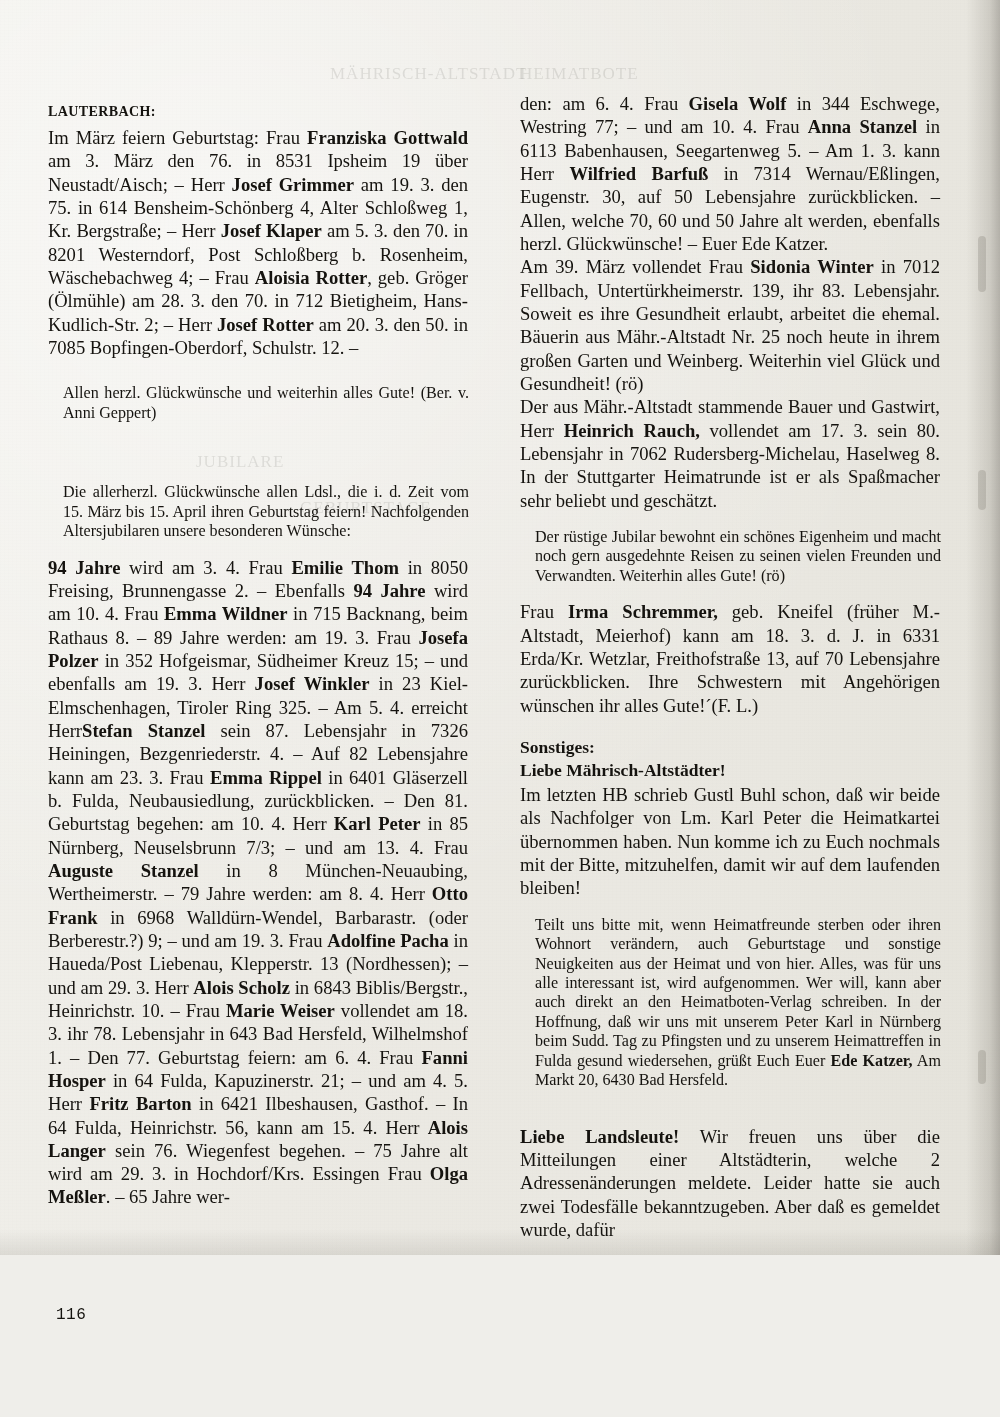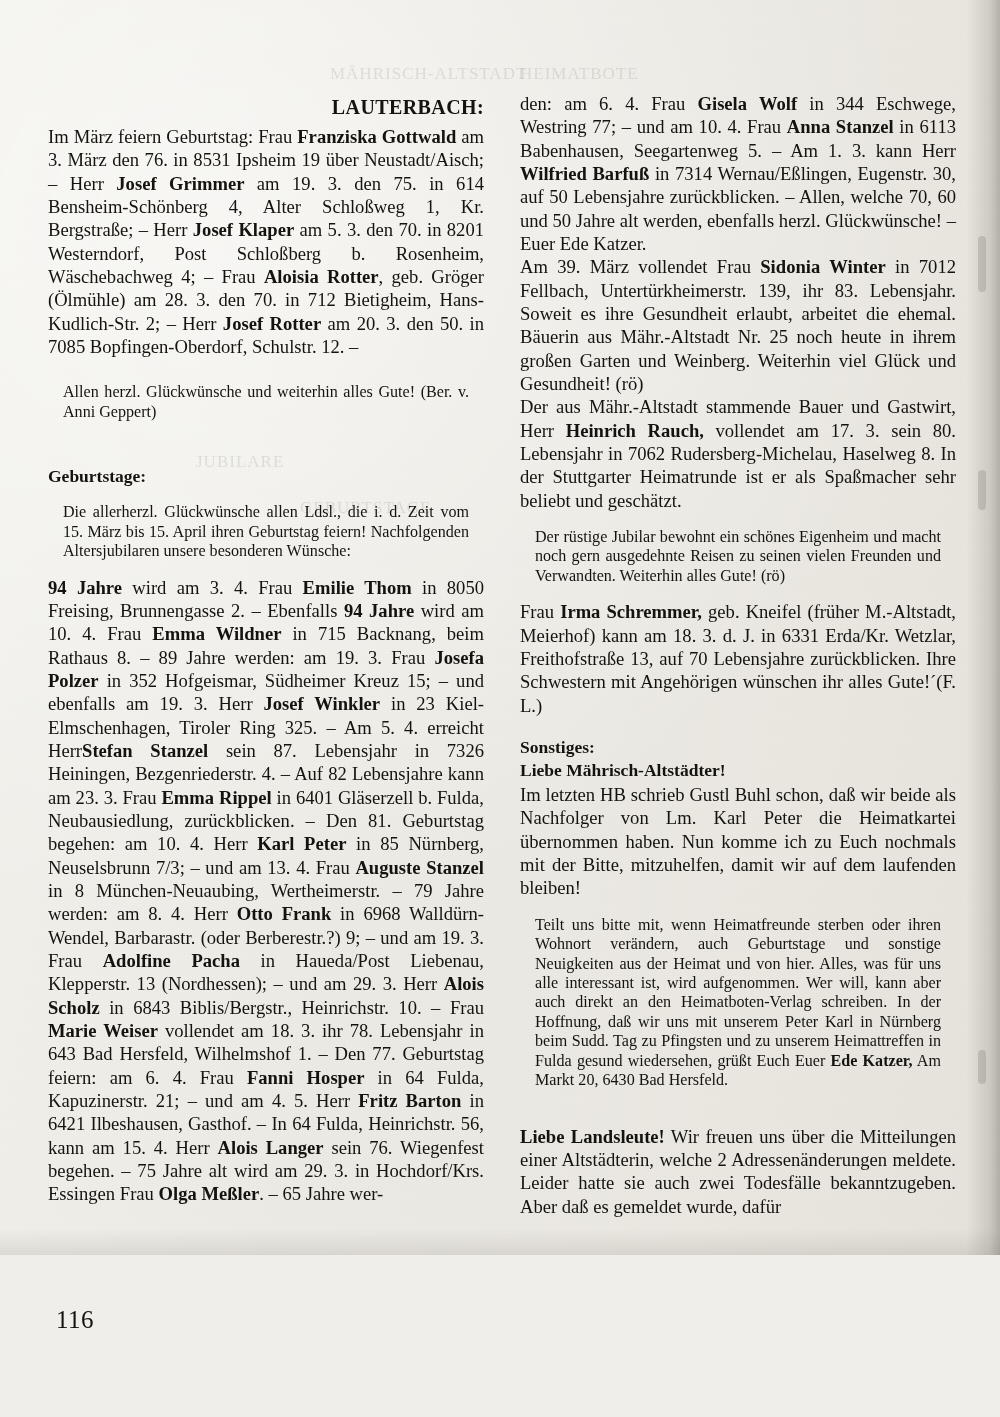--- a/index.html
+++ b/index.html
@@ -52,56 +52,55 @@
     width: 908px;
     display: flex;
     gap: 36px;
   }
   .col {
     width: 436px;
   }
 
   .sec-head {
     font-weight: bold;
-    font-size: 20px;
+    font-size: 14px;
     letter-spacing: .4px;
-    margin: 4px 0 6px 0;
+    margin: 12px 0 6px 0;
     font-family: "Liberation Serif", serif;
-    text-align: right;
   }
   .sub-head {
     font-weight: bold;
     font-size: 17.5px;
     margin: 0 0 2px 0;
   }
   p.body {
     font-size: 18.6px;
     line-height: 1.255;
-    margin: 0 0 0 0;
+    margin: 0 16px 0 0;
     text-align: justify;
     text-justify: inter-word;
     hyphens: none;
   }
   p.small {
     font-size: 16.1px;
     line-height: 1.21;
     margin: 15px;
     text-align: justify;
   }
   .gap-s { height: 9px; }
   .gap-m { height: 20px; }
   .gap-l { height: 30px; }
   b { font-weight: bold; }
 
   .page-num {
     position: absolute;
     left: 56px;
     top: 1306px;
-    font-size: 25px;
-    font-family: Liberation Serif, serif;
+    font-size: 16px;
+    font-family: Liberation Mono, monospace;
     letter-spacing: .5px;
     text-align: right;
   }
   .ghost {
     position: absolute;
     color: rgba(60,56,50,0.12);
     font-size: 17px;
     letter-spacing: 1px;
     pointer-events: none;
     user-select: none;
@@ -143,21 +142,20 @@
       <div>
         <div class="sec-head">LAUTERBACH:</div>
         <p class="body"><span>Im März feiern Geburtstag: Frau </span><b>Franziska Gottwald</b><span> am 3. März den 76. in 8531 Ipsheim 19 über Neustadt/Aisch; – Herr </span><b>Josef Grimmer</b><span> am 19. 3. den 75. in 614 Bensheim-Schönberg 4, Alter Schloßweg 1, Kr. Bergstraße; – Herr </span><b>Josef Klaper</b><span> am 5. 3. den 70. in 8201 Westerndorf, Post Schloßberg b. Rosenheim, Wäschebachweg 4; – Frau </span><b>Aloisia Rotter</b><span>, geb. Gröger (Ölmühle) am 28. 3. den 70. in 712 Bietigheim, Hans-Kudlich-Str. 2; – Herr </span><b>Josef Rotter</b><span> am 20. 3. den 50. in 7085 Bopfingen-Oberdorf, Schulstr. 12. –</span></p>
         <div class="gap-s"></div>
         <p class="small"><span>Allen herzl. Glückwünsche und weiterhin alles Gute! (Ber. v. Anni Geppert)</span></p>
       </div>
 
       <div class="gap-l"></div>
 
       <div>
-        <div class="sub-head">Geburtstage:</div>
         <p class="small"><span>Die allerherzl. Glückwünsche allen Ldsl., die i. d. Zeit vom 15. März bis 15. April ihren Geburtstag feiern! Nachfolgenden Altersjubilaren unsere besonderen Wünsche:</span></p>
         <p class="body"><b>94 Jahre</b><span> wird am 3. 4. Frau </span><b>Emilie Thom</b><span> in 8050 Freising, Brunnengasse 2. – Ebenfalls </span><b>94 Jahre</b><span> wird am 10. 4. Frau </span><b>Emma Wildner</b><span> in 715 Backnang, beim Rathaus 8. – 89 Jahre werden: am 19. 3. Frau </span><b>Josefa Polzer</b><span> in 352 Hofgeismar, Südheimer Kreuz 15; – und ebenfalls am 19. 3. Herr </span><b>Josef Winkler</b><span> in 23 Kiel-Elmschenhagen, Tiroler Ring 325. – Am 5. 4. erreicht Herr</span><b>Stefan Stanzel</b><span> sein 87. Lebensjahr in 7326 Heiningen, Bezgenriederstr. 4. – Auf 82 Lebensjahre kann am 23. 3. Frau </span><b>Emma Rippel</b><span> in 6401 Gläserzell b. Fulda, Neubausiedlung, zurückblicken. – Den 81. Geburtstag begehen: am 10. 4. Herr </span><b>Karl Peter</b><span> in 85 Nürnberg, Neuselsbrunn 7/3; – und am 13. 4. Frau </span><b>Auguste Stanzel</b><span> in 8 München-Neuaubing, Wertheimerstr. – 79 Jahre werden: am 8. 4. Herr </span><b>Otto Frank</b><span> in 6968 Walldürn-Wendel, Barbarastr. (oder Berberestr.?) 9; – und am 19. 3. Frau </span><b>Adolfine Pacha</b><span> in Haueda/Post Liebenau, Klepperstr. 13 (Nordhessen); – und am 29. 3. Herr </span><b>Alois Scholz</b><span> in 6843 Biblis/Bergstr., Heinrichstr. 10. – Frau </span><b>Marie Weiser</b><span> vollendet am 18. 3. ihr 78. Lebensjahr in 643 Bad Hersfeld, Wilhelmshof 1. – Den 77. Geburtstag feiern: am 6. 4. Frau </span><b>Fanni Hosper</b><span> in 64 Fulda, Kapuzinerstr. 21; – und am 4. 5. Herr </span><b>Fritz Barton</b><span> in 6421 Ilbeshausen, Gasthof. – In 64 Fulda, Heinrichstr. 56, kann am 15. 4. Herr </span><b>Alois Langer</b><span> sein 76. Wiegenfest begehen. – 75 Jahre alt wird am 29. 3. in Hochdorf/Krs. Essingen Frau </span><b>Olga Meßler</b><span>. – 65 Jahre wer-</span></p>
       </div>
     </div>
 
     <div class="col">
       <div>
         <p class="body"><span>den: am 6. 4. Frau </span><b>Gisela Wolf</b><span> in 344 Eschwege, Westring 77; – und am 10. 4. Frau </span><b>Anna Stanzel</b><span> in 6113 Babenhausen, Seegartenweg 5. – Am 1. 3. kann Herr </span><b>Wilfried Barfuß</b><span> in 7314 Wernau/Eßlingen, Eugenstr. 30, auf 50 Lebensjahre zurückblicken. – Allen, welche 70, 60 und 50 Jahre alt werden, ebenfalls herzl. Glückwünsche! – Euer Ede Katzer.</span></p>
         <p class="body"><span>Am 39. März vollendet Frau </span><b>Sidonia Winter</b><span> in 7012 Fellbach, Untertürkheimerstr. 139, ihr 83. Lebensjahr. Soweit es ihre Gesundheit erlaubt, arbeitet die ehemal. Bäuerin aus Mähr.-Altstadt Nr. 25 noch heute in ihrem großen Garten und Weinberg. Weiterhin viel Glück und Gesundheit! (rö)</span></p>
         <p class="body"><span>Der aus Mähr.-Altstadt stammende Bauer und Gastwirt, Herr </span><b>Heinrich Rauch,</b><span> vollendet am 17. 3. sein 80. Lebensjahr in 7062 Rudersberg-Michelau, Haselweg 8. In der Stuttgarter Heimatrunde ist er als Spaßmacher sehr beliebt und geschätzt.</span></p>

